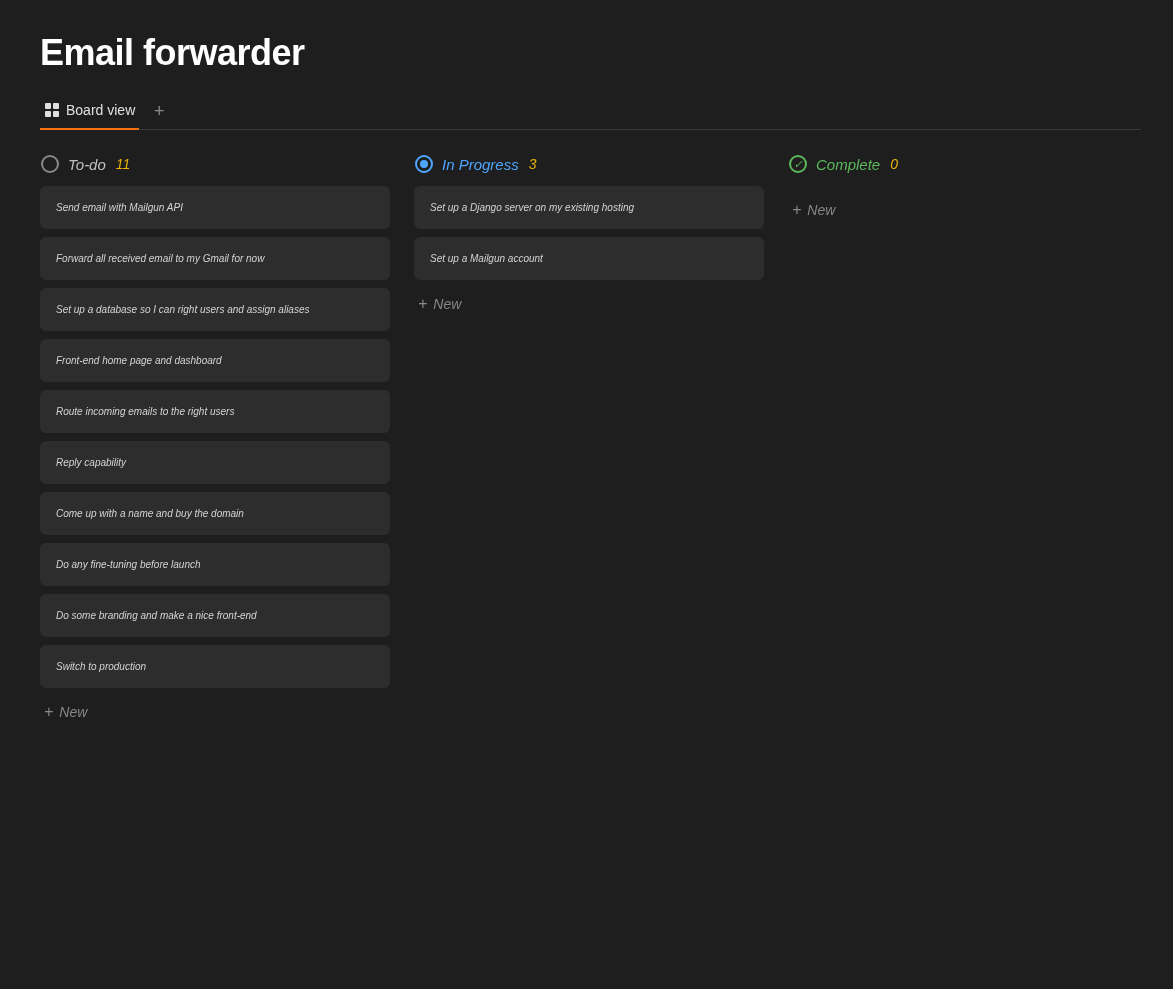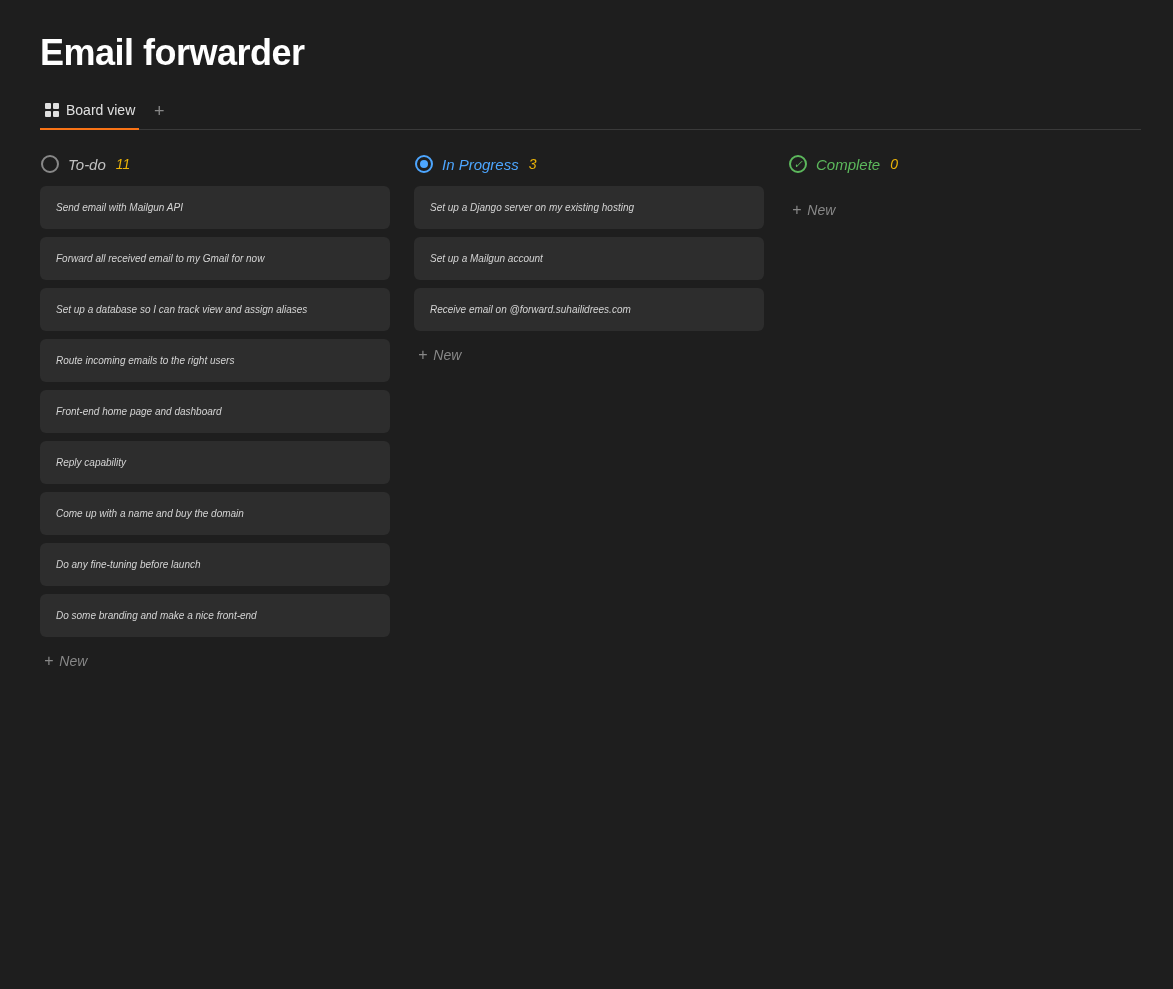--- a/index.html
+++ b/index.html
@@ -211,48 +211,48 @@
       <div class="column-header">
         <span class="column-icon">
           <span class="circle-icon"></span>
         </span>
         <span class="column-title todo-title">To-do</span>
         <span class="column-count">11</span>
       </div>
       <div class="cards-list">
         <div class="card">Send email with Mailgun API</div>
         <div class="card">Forward all received email to my Gmail for now</div>
-        <div class="card">Set up a database so I can track view and assign aliases</div>
+        <div class="card">Set up a database so I can right users and assign aliases</div>
+        <div class="card">Front-end home page and dashboard</div>
         <div class="card">Route incoming emails to the right users</div>
-        <div class="card">Front-end home page and dashboard</div>
         <div class="card">Reply capability</div>
         <div class="card">Come up with a name and buy the domain</div>
         <div class="card">Do any fine-tuning before launch</div>
         <div class="card">Do some branding and make a nice front-end</div>
+        <div class="card">Switch to production</div>
       </div>
       <div class="add-new-btn">
         <span class="plus-sign">+</span>
         <span>New</span>
       </div>
     </div>
 
     <div class="column">
       <div class="column-header">
         <span class="column-icon">
           <span class="in-progress-icon">
               <span class="in-progress-dot"></span>
             </span>
         </span>
         <span class="column-title in-progress-title">In Progress</span>
         <span class="column-count">3</span>
       </div>
       <div class="cards-list">
         <div class="card">Set up a Django server on my existing hosting</div>
         <div class="card">Set up a Mailgun account</div>
-        <div class="card">Receive email on @forward.suhailidrees.com</div>
       </div>
       <div class="add-new-btn">
         <span class="plus-sign">+</span>
         <span>New</span>
       </div>
     </div>
 
     <div class="column">
       <div class="column-header">
         <span class="column-icon">

